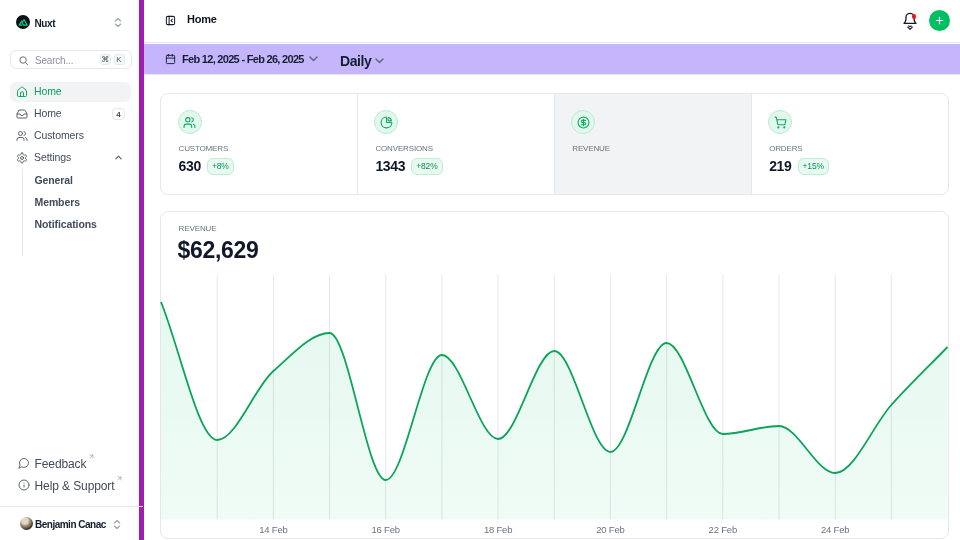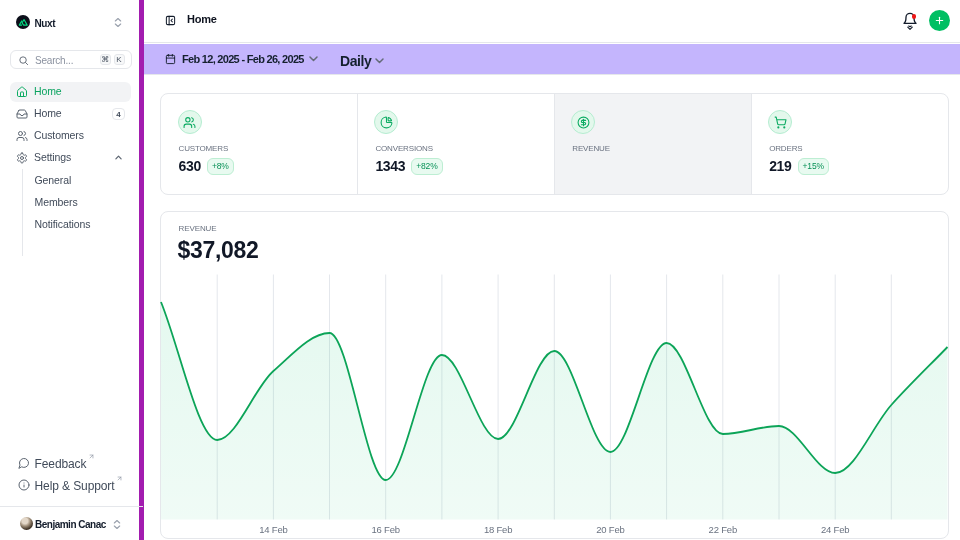--- a/index.html
+++ b/index.html
@@ -26,21 +26,21 @@
 .nav { position:absolute; left:9.5px; top:81.5px; width:121.5px; }
 .nrow { position:relative; height:20px; margin-bottom:2px; border-radius:6px;
   display:flex; align-items:center; font-size:10.5px; font-weight:500; letter-spacing:-0.1px; color:#414b5a; }
 .nrow.active { background:#f2f3f5; color:#0ba360; }
 .nrow svg.nic { margin-left:6.5px; margin-right:6px; flex:0 0 auto; }
 .nrow .lbl { position:relative; top:-0.5px; }
 .badge4 { position:absolute; right:6px; top:4px; width:13px; height:12px; border:1px solid #e5e7eb;
   border-radius:4px; font-size:8px; font-weight:700; color:#414b5a; text-align:center; line-height:11px; background:#fff; }
 .chevup { position:absolute; right:9.5px; top:7.5px; }
 .child { position:relative; height:20px; margin-bottom:2px; display:flex; align-items:center;
-  font-size:10.5px; font-weight:400; letter-spacing:-0.1px; color:#414b5a; padding-left:25px; }
+  font-size:10.5px; font-weight:700; letter-spacing:-0.1px; color:#414b5a; padding-left:25px; }
 .vline { position:absolute; left:21.5px; top:168.5px; width:1px; height:87px; background:#e5e7eb; }
 
 .sb-links { position:absolute; left:9.5px; bottom:39.5px; width:121.5px; }
 .lrow { position:relative; height:20px; margin-bottom:2px; display:flex; align-items:flex-start;
   font-size:12px; font-weight:500; letter-spacing:-0.1px; color:#414b5a; }
 .lrow svg.nic { margin-left:8px; margin-right:5px; }
 .ext { position:relative; top:-4px; left:1.5px; }
 .sb-user { position:absolute; left:0; bottom:0; width:143px; height:34px; border-top:1px solid #e5e7eb; }
 .avatar { position:absolute; left:20px; top:10px; width:13px; height:13px; border-radius:50%;
   background:radial-gradient(circle at 38% 30%, #e3d7c8 0 24%, #a2917c 42%, #3c2f22 72%, #140f0a 100%); }
@@ -279,21 +279,21 @@
       <span class="slabel">ORDERS</span>
       <span class="srow">
           <span class="sval">219</span>
           <span class="sbadge">+15%</span>
         </span>
     </div>
   </div>
 
   <div class="chart">
     <span class="clabel">REVENUE</span>
-    <span class="cval">$37,082</span>
+    <span class="cval">$62,629</span>
   </div>
   <svg class="plot" style="position:absolute; left:160px; top:211px;" width="789" height="329" viewBox="160 211 789 329">
     <defs>
       <linearGradient id="ag" x1="0" y1="275" x2="0" y2="520" gradientUnits="userSpaceOnUse">
         <stop offset="0" stop-color="#00c16a" stop-opacity="0.11"></stop>
         <stop offset="1" stop-color="#00c16a" stop-opacity="0.06"></stop>
       </linearGradient>
     </defs>
     <g stroke="#e4e7ec" stroke-width="1">
       <line x1="217.2" y1="274.5" x2="217.2" y2="519.5"></line>

